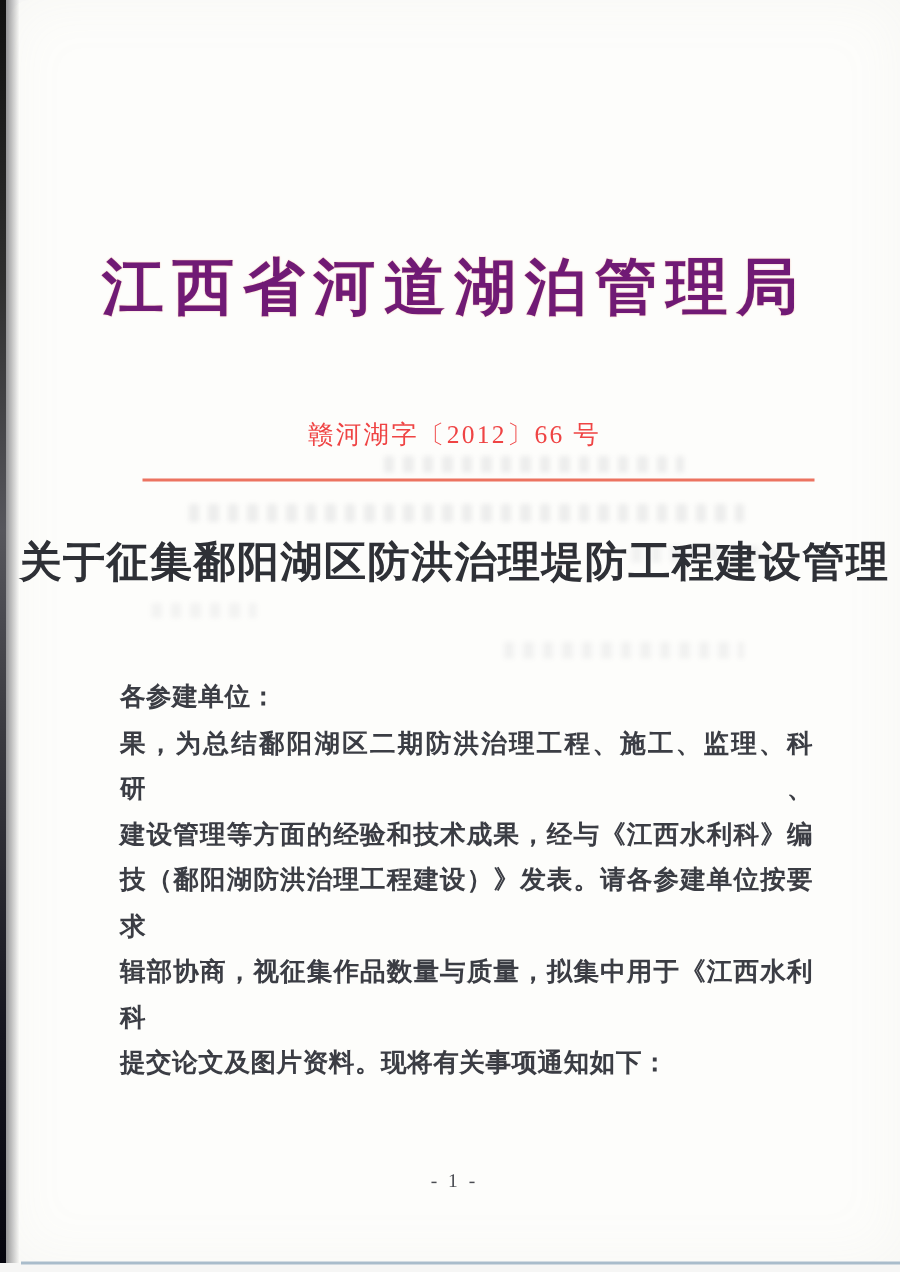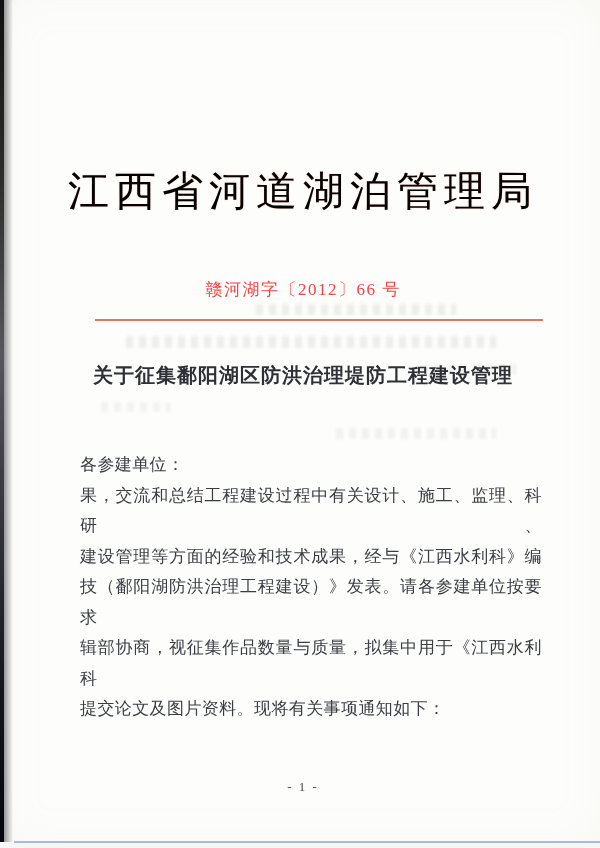--- a/index.html
+++ b/index.html
@@ -27,50 +27,50 @@
     box-shadow:inset 0 0 40px rgba(180,180,170,0.08);
   }
   .bottom-edge{
     position:absolute;left:14px;right:0;top:841px;height:2px;
     background:#a9bccb;
   }
   
   .agency{
     position:absolute;left:0;right:0;top:164px;
     text-align:center;
-    font-size:41px;font-weight:400;
+    font-size:41px;font-weight:700;
     letter-spacing:6px;
-    color:#000000;
+    color:#701a75;
     text-shadow:0 0 1px rgba(229,71,43,0.45);
     white-space:nowrap;
   }
   .docnum{
     position:absolute;left:0;right:0;top:278px;
     text-align:center;
     font-size:17px;color:#ef4444;letter-spacing:1.5px;
   }
   .redline{
     position:absolute;left:89px;top:319px;width:448px;height:2px;
     background:#ec7360;
   }
   
   .title{
     position:absolute;left:0;right:0;top:360px;
     text-align:center;
-    font-size:20px;font-weight:700;color:#2e3036;
+    font-size:28px;font-weight:700;color:#2e3036;
     line-height:31px;letter-spacing:1px;
   }
   
   .bodyblock{
     position:absolute;left:74px;top:450px;width:462px;
     font-size:17px;color:#3b3d44;
     line-height:30.5px;
     letter-spacing:0.4px;
   }
-  .line{white-space:nowrap;}
+  .line{white-space:nowrap;font-weight:bold;}
   .just{
     white-space:normal;
     text-align:justify;
     text-align-last:justify;
     text-justify:inter-character;
   }
   .ind{text-indent:2.1em;}
   .pagenum{
     position:absolute;left:0;right:0;top:779px;
     text-align:center;font-size:13px;color:#4a4c52;letter-spacing:2px;
@@ -104,21 +104,21 @@
     <div class="smudge s5"></div>
 
     <div class="redline"></div>
 
     <div class="title">
       <div>关于征集鄱阳湖区防洪治理堤防工程建设管理</div>
     </div>
 
     <div class="bodyblock">
       <div class="line">各参建单位：</div>
-      <div class="line just">果，交流和总结工程建设过程中有关设计、施工、监理、科研、</div>
+      <div class="line just">果，为总结鄱阳湖区二期防洪治理工程、施工、监理、科研、</div>
       <div class="line just">建设管理等方面的经验和技术成果，经与《江西水利科》编</div>
       <div class="line just">技（鄱阳湖防洪治理工程建设）》发表。请各参建单位按要求</div>
       <div class="line just">辑部协商，视征集作品数量与质量，拟集中用于《江西水利科</div>
       <div class="line">提交论文及图片资料。现将有关事项通知如下：</div>
 
     </div>
 
     <div class="pagenum">- 1 -</div>
   </div>
 

